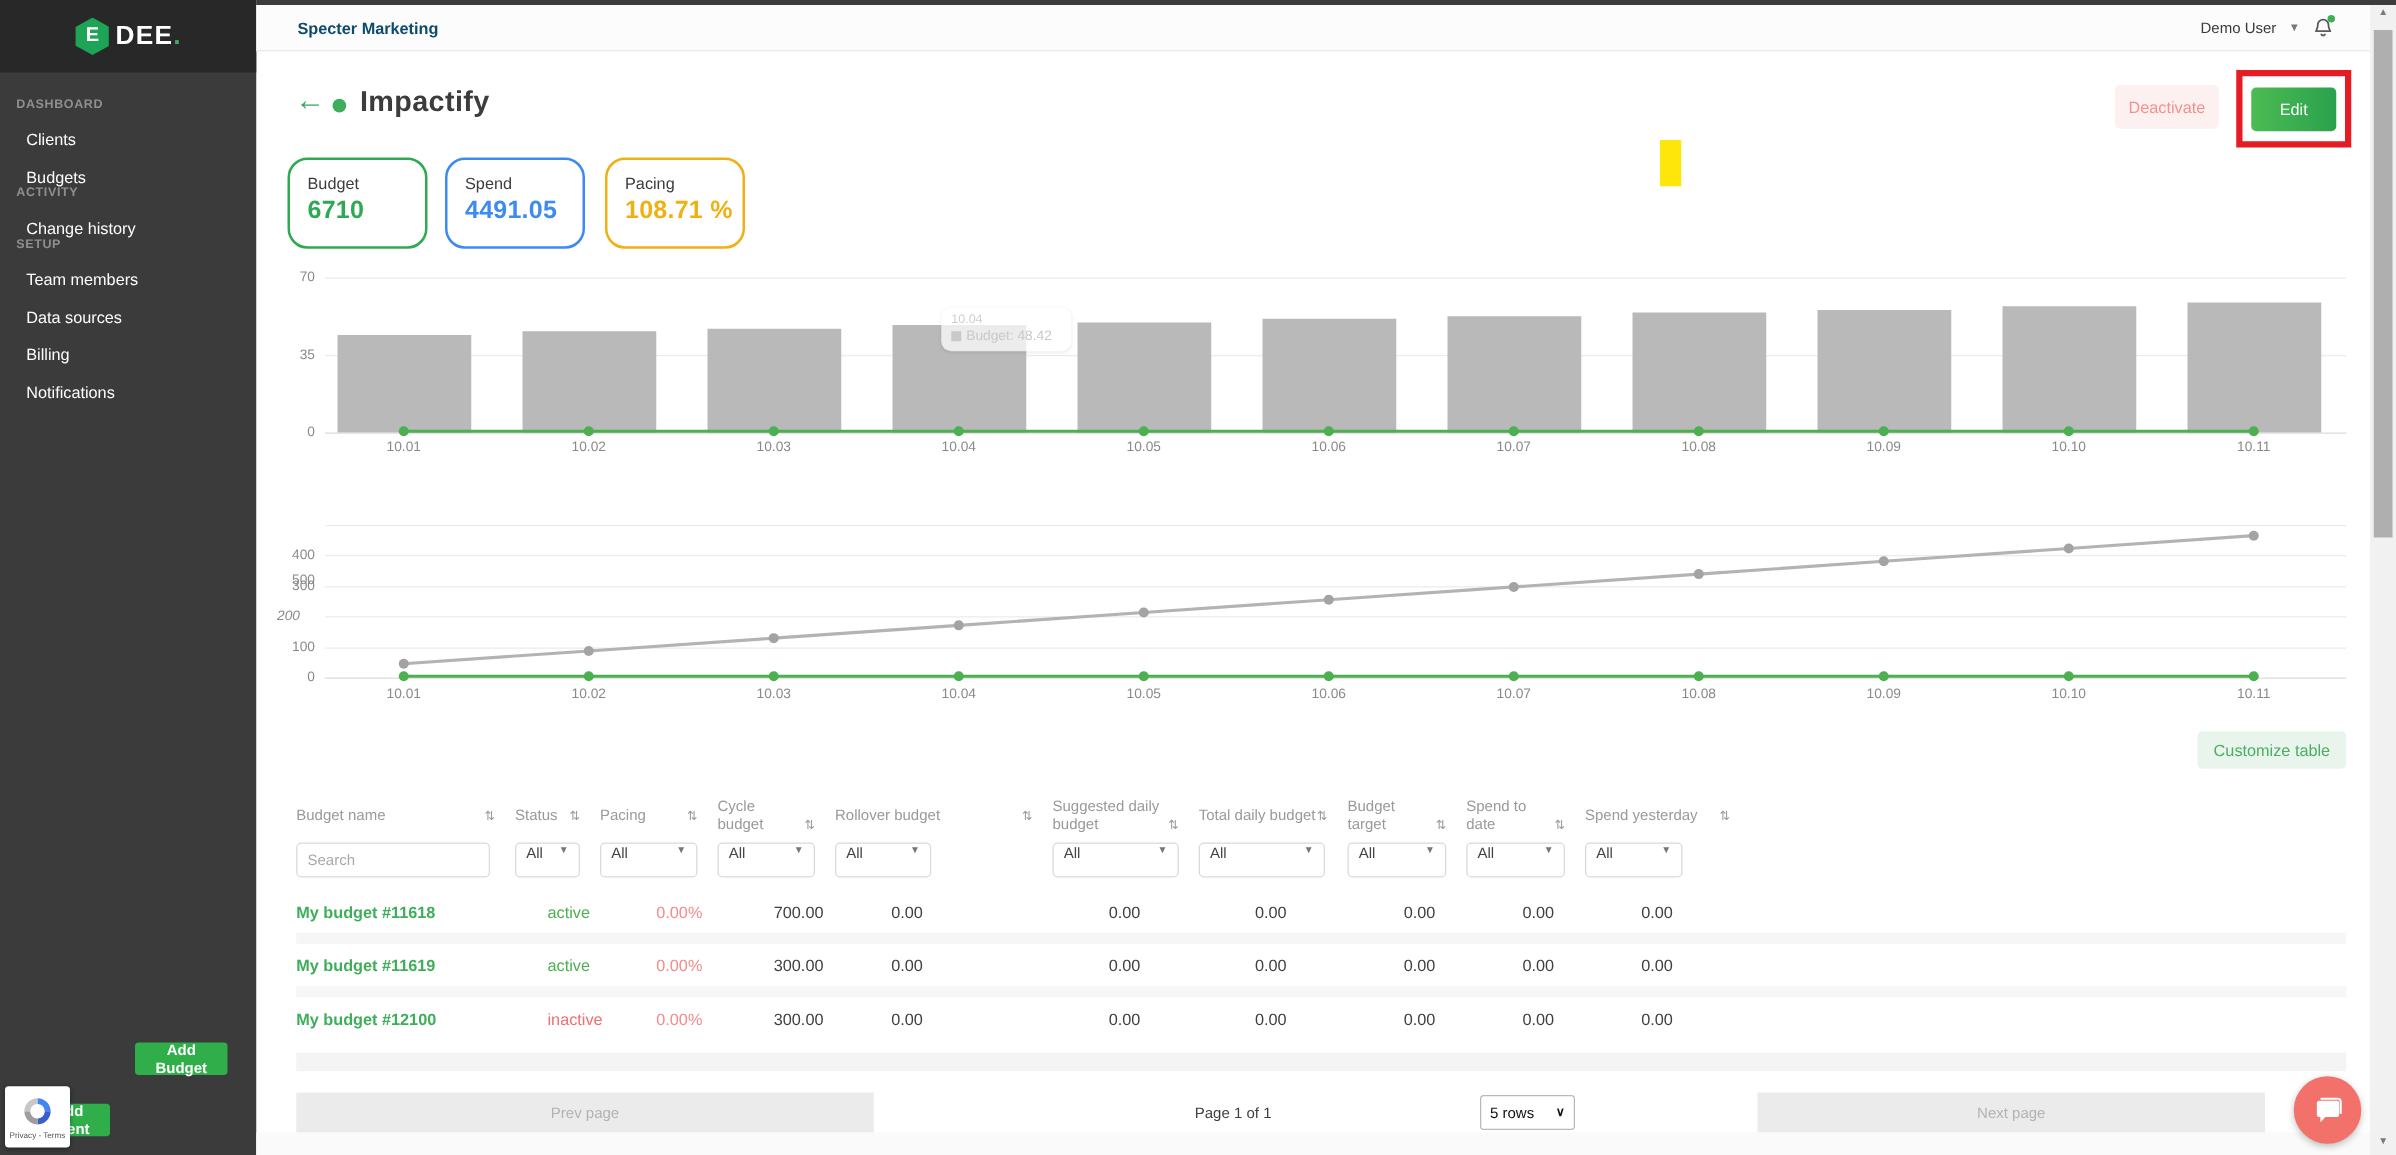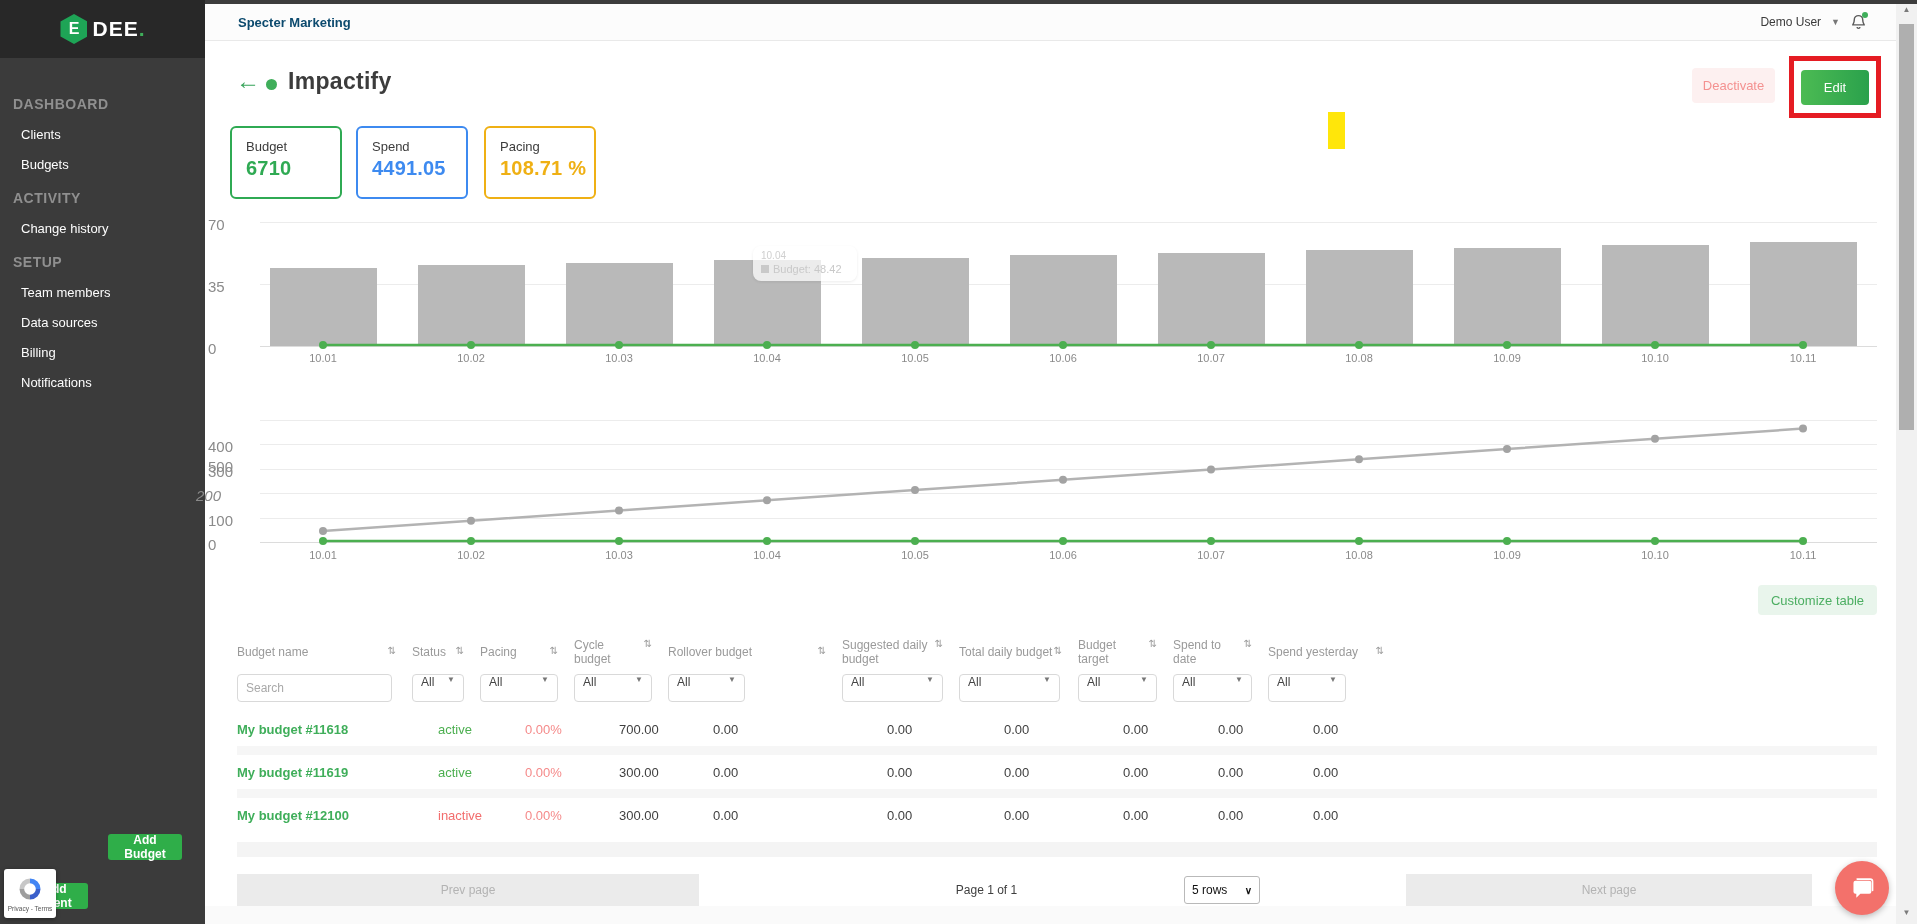--- a/index.html
+++ b/index.html
@@ -7,21 +7,21 @@
        font-family:"Liberation Sans",sans-serif;background:#fff;}
   .abs{position:absolute;}
   
   .sidebar{position:absolute;left:0;top:0;width:205px;height:924px;background:#3b3b3b;}
   .logo-block{height:58px;background:#282828;display:flex;align-items:center;justify-content:center;gap:5px;}
   .hex{width:27px;height:30px;background:#1ea456;clip-path:polygon(50% 0,100% 25%,100% 75%,50% 100%,0 75%,0 25%);
        display:flex;align-items:center;justify-content:center;color:#fff;font-weight:bold;font-size:16px;}
   .logo-word{color:#fff;font-weight:bold;font-size:21px;letter-spacing:1px;}
   .logo-dot{color:#3fae5a;font-weight:bold;font-size:21px;}
   .nav{padding:20px 0 0 0;}
-  .nav-section{color:#8f8f8f;font-size:14px;font-weight:bold;letter-spacing:.5px;margin:18px 0 0 13px;}
+  .nav-section{color:#8f8f8f;font-size:10px;font-weight:bold;letter-spacing:.5px;margin:0 0 0 13px;}
   .nav-item{color:#fdfdfd;font-size:13px;margin:15px 0 0 21px;cursor:pointer;}
   .recaptcha{left:4px;top:869px;width:52px;height:49px;background:#fff;border-radius:3px;
              box-shadow:0 1px 4px rgba(0,0,0,.4);display:flex;flex-direction:column;align-items:center;justify-content:center;z-index:6;}
   .recaptcha-terms{font-size:6.5px;color:#555;margin-top:2px;}
   .side-btn{height:26px;background:#2fae49;border:none;border-radius:3px;color:#fff;font-size:12px;
             font-family:"Liberation Sans",sans-serif;font-weight:bold;display:flex;align-items:center;justify-content:center;cursor:pointer;}
   
   .topstrip{left:205px;top:0;width:1712px;height:4px;background:#3c3c3c;z-index:9;}
   .header{left:205px;top:4px;width:1691px;height:36px;background:#fcfcfc;border-bottom:1px solid #e9e9e9;
           display:flex;align-items:center;}
@@ -35,46 +35,46 @@
   .back-arrow{left:236px;top:69px;font-size:24px;color:#3aa55c;cursor:pointer;line-height:24px;}
   .status-dot{left:266px;top:79px;width:11px;height:11px;border-radius:50%;background:#3fae5a;}
   .page-title{left:288px;top:68px;font-size:23px;font-weight:bold;color:#3c3c3c;letter-spacing:.3px;}
   .btn-deactivate{left:1692px;top:68px;width:83px;height:35px;background:#fdf0f0;color:#f49190;border:none;
                   border-radius:4px;font-size:13px;font-family:"Liberation Sans",sans-serif;cursor:pointer;}
   .edit-annotation{left:1789px;top:56px;width:92px;height:62px;border:5px solid #e51c23;box-sizing:border-box;
                    display:flex;align-items:center;justify-content:center;z-index:8;}
   .btn-edit{width:68px;height:35px;background:linear-gradient(90deg,#4cbb53,#2aa14c);color:#fff;border:none;
             border-radius:4px;font-size:13px;font-family:"Liberation Sans",sans-serif;cursor:pointer;}
   
-  .card{top:126px;width:112px;height:73px;border-radius:6px;box-sizing:border-box;background:#fff;padding:11px 0 0 14px;}
+  .card{top:126px;width:112px;height:73px;border-radius:16px;box-sizing:border-box;background:#fff;padding:11px 0 0 14px;}
   .card .lbl{font-size:13px;color:#3c3c3c;}
   .card .val{font-size:20px;font-weight:bold;margin-top:3px;letter-spacing:.2px;}
   .card-green{left:230px;border:2px solid #2faa53;} .card-green .val{color:#2faa53;}
   .card-blue{left:356px;border:2px solid #3d8af0;} .card-blue .val{color:#3d8af0;}
   .card-yellow{left:484px;border:2px solid #efb014;} .card-yellow .val{color:#efb014;}
   .marker{left:1328px;top:112px;width:17px;height:37px;background:#ffe60a;z-index:7;}
   
   .gridline{height:1px;background:#ececec;}
   .baseline{height:1px;background:#dcdcdc;}
-  .ytick{width:44px;font-size:15px;color:#8a8a8a;}
+  .ytick{width:44px;text-align:right;font-size:11px;color:#8a8a8a;}
   .xtick{width:60px;text-align:center;font-size:11px;color:#8a8a8a;}
   .bar{background:#b9b9b9;}
   #overlay{position:absolute;left:0;top:0;width:1917px;height:924px;pointer-events:none;z-index:3;}
   .tooltip{left:753px;top:246px;width:88px;background:rgba(255,255,255,.72);border-radius:8px;
            box-shadow:0 1px 3px rgba(0,0,0,.08);padding:4px 8px 6px 8px;z-index:5;}
   .tooltip .tt-title{font-size:10px;color:#cfcfcf;}
   .tooltip .tt-body{font-size:11px;color:#c9c9c9;display:flex;align-items:center;gap:4px;margin-top:2px;}
   .tt-swatch{width:8px;height:8px;background:#c9c9c9;display:inline-block;}
   
   .btn-customize{left:1758px;top:585px;width:119px;height:30px;background:#e9f5ec;color:#4cae62;border:none;
                  border-radius:4px;font-size:13px;font-family:"Liberation Sans",sans-serif;cursor:pointer;}
   
   .tbl{left:237px;top:638px;width:1640px;}
   .tbl-grid{display:grid;grid-template-columns:175px 68px 94px 94px 174px 117px 119px 95px 95px 132px 1fr;align-items:center;}
-  .th{font-size:12px;color:#9a9a9a;display:flex;align-items:flex-start;}
+  .th{font-size:12px;color:#9a9a9a;display:flex;align-items:flex-end;}
   .th .sort{margin-left:auto;margin-right:16px;color:#9a9a9a;font-size:10px;cursor:pointer;}
   .filter-row{margin-top:8px;}
   .search-input{width:155px;height:28px;box-sizing:border-box;border:1px solid #d9d9d9;border-radius:4px;
                 padding:0 8px;font-size:12px;color:#444;font-family:"Liberation Sans",sans-serif;outline:none;}
   .search-input::placeholder{color:#a9a9a9;}
   .fselect{height:28px;box-sizing:border-box;border:1px solid #d9d9d9;border-radius:4px;background:#fff;
            display:flex;align-items:flex-start;padding:0 8px;font-size:12px;color:#444;cursor:pointer;}
   .fselect .fcaret{margin-left:auto;font-size:8px;color:#777;}
   .rows{margin-top:10px;background:#f6f6f6;}
   .trow{background:#fff;height:34px;margin-bottom:9px;}

